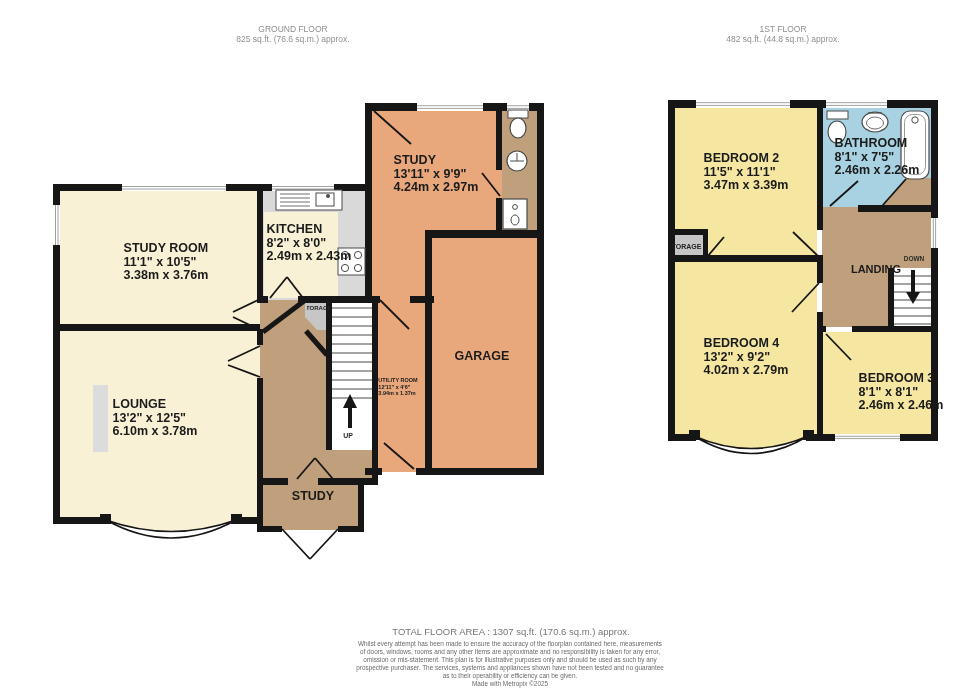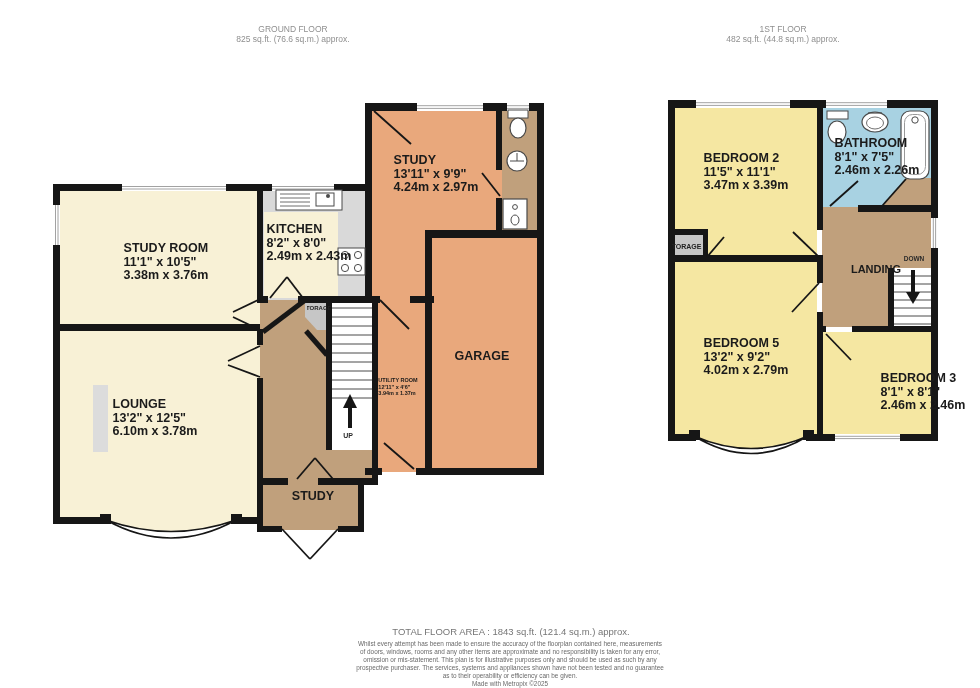--- a/index.html
+++ b/index.html
@@ -332,38 +332,38 @@
   <div>BEDROOM 2</div>
   <div>11'5"  x 11'1"</div>
   <div>3.47m  x 3.39m</div>
 </div>
 <div class="room-label" style="left:857px;top:157px">
   <div>BATHROOM</div>
   <div>8'1"  x 7'5"</div>
   <div>2.46m  x 2.26m</div>
 </div>
 <div class="room-label" style="left:726px;top:357px">
-  <div>BEDROOM 5</div>
+  <div>BEDROOM 4</div>
   <div>13'2"  x 9'2"</div>
   <div>4.02m  x 2.79m</div>
 </div>
-<div class="room-label" style="left:903px;top:392px">
+<div class="room-label" style="left:881px;top:392px">
   <div>BEDROOM 3</div>
   <div>8'1"  x 8'1"</div>
   <div>2.46m  x 2.46m</div>
 </div>
 <div class="room-label" style="left:856px;top:270px;font-size:11px">
   <div>LANDING</div>
 </div>
 <div class="clip-label" style="left:652px;top:243px;width:33px;font-size:7px">
   <span style="margin-left:-5px">STORAGE</span>
 </div>
 <div class="mini-label" style="left:894px;top:258px;font-size:6.5px">DOWN</div>
 
-<div class="footer-total" style="left:491px;top:631px">TOTAL FLOOR AREA : 1843 sq.ft. (121.4 sq.m.) approx.</div>
+<div class="footer-total" style="left:491px;top:631px">TOTAL FLOOR AREA : 1307 sq.ft. (170.6 sq.m.) approx.</div>
 <div class="footer-disclaimer" style="left:490px;top:640px">
   <div>Whilst every attempt has been made to ensure the accuracy of the floorplan contained here, measurements</div>
   <div>of doors, windows, rooms and any other items are approximate and no responsibility is taken for any error,</div>
   <div>omission or mis-statement. This plan is for illustrative purposes only and should be used as such by any</div>
   <div>prospective purchaser. The services, systems and appliances shown have not been tested and no guarantee</div>
   <div>as to their operability or efficiency can be given.</div>
   <div>Made with Metropix ©2025</div>
 </div>
 
 </div>

